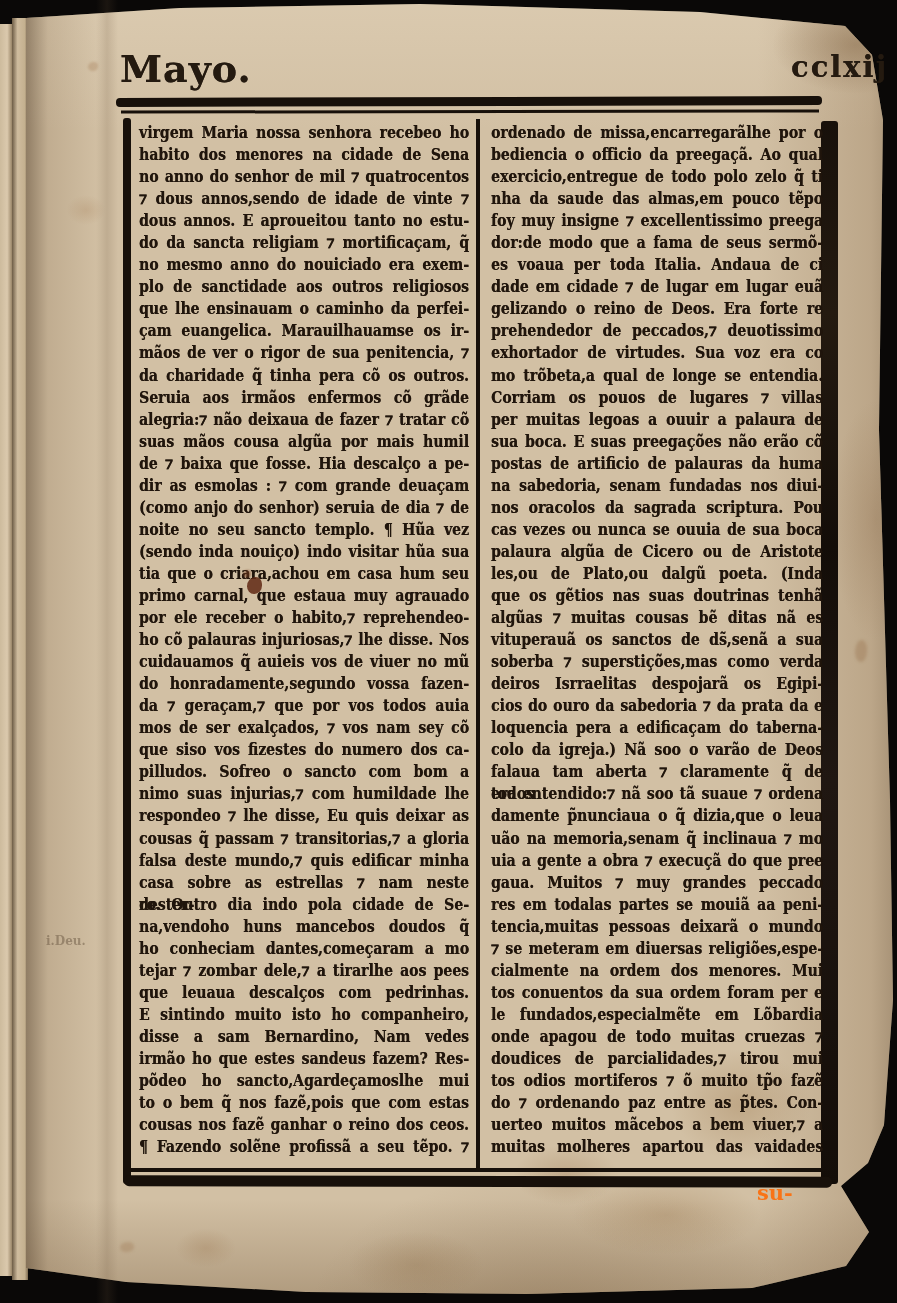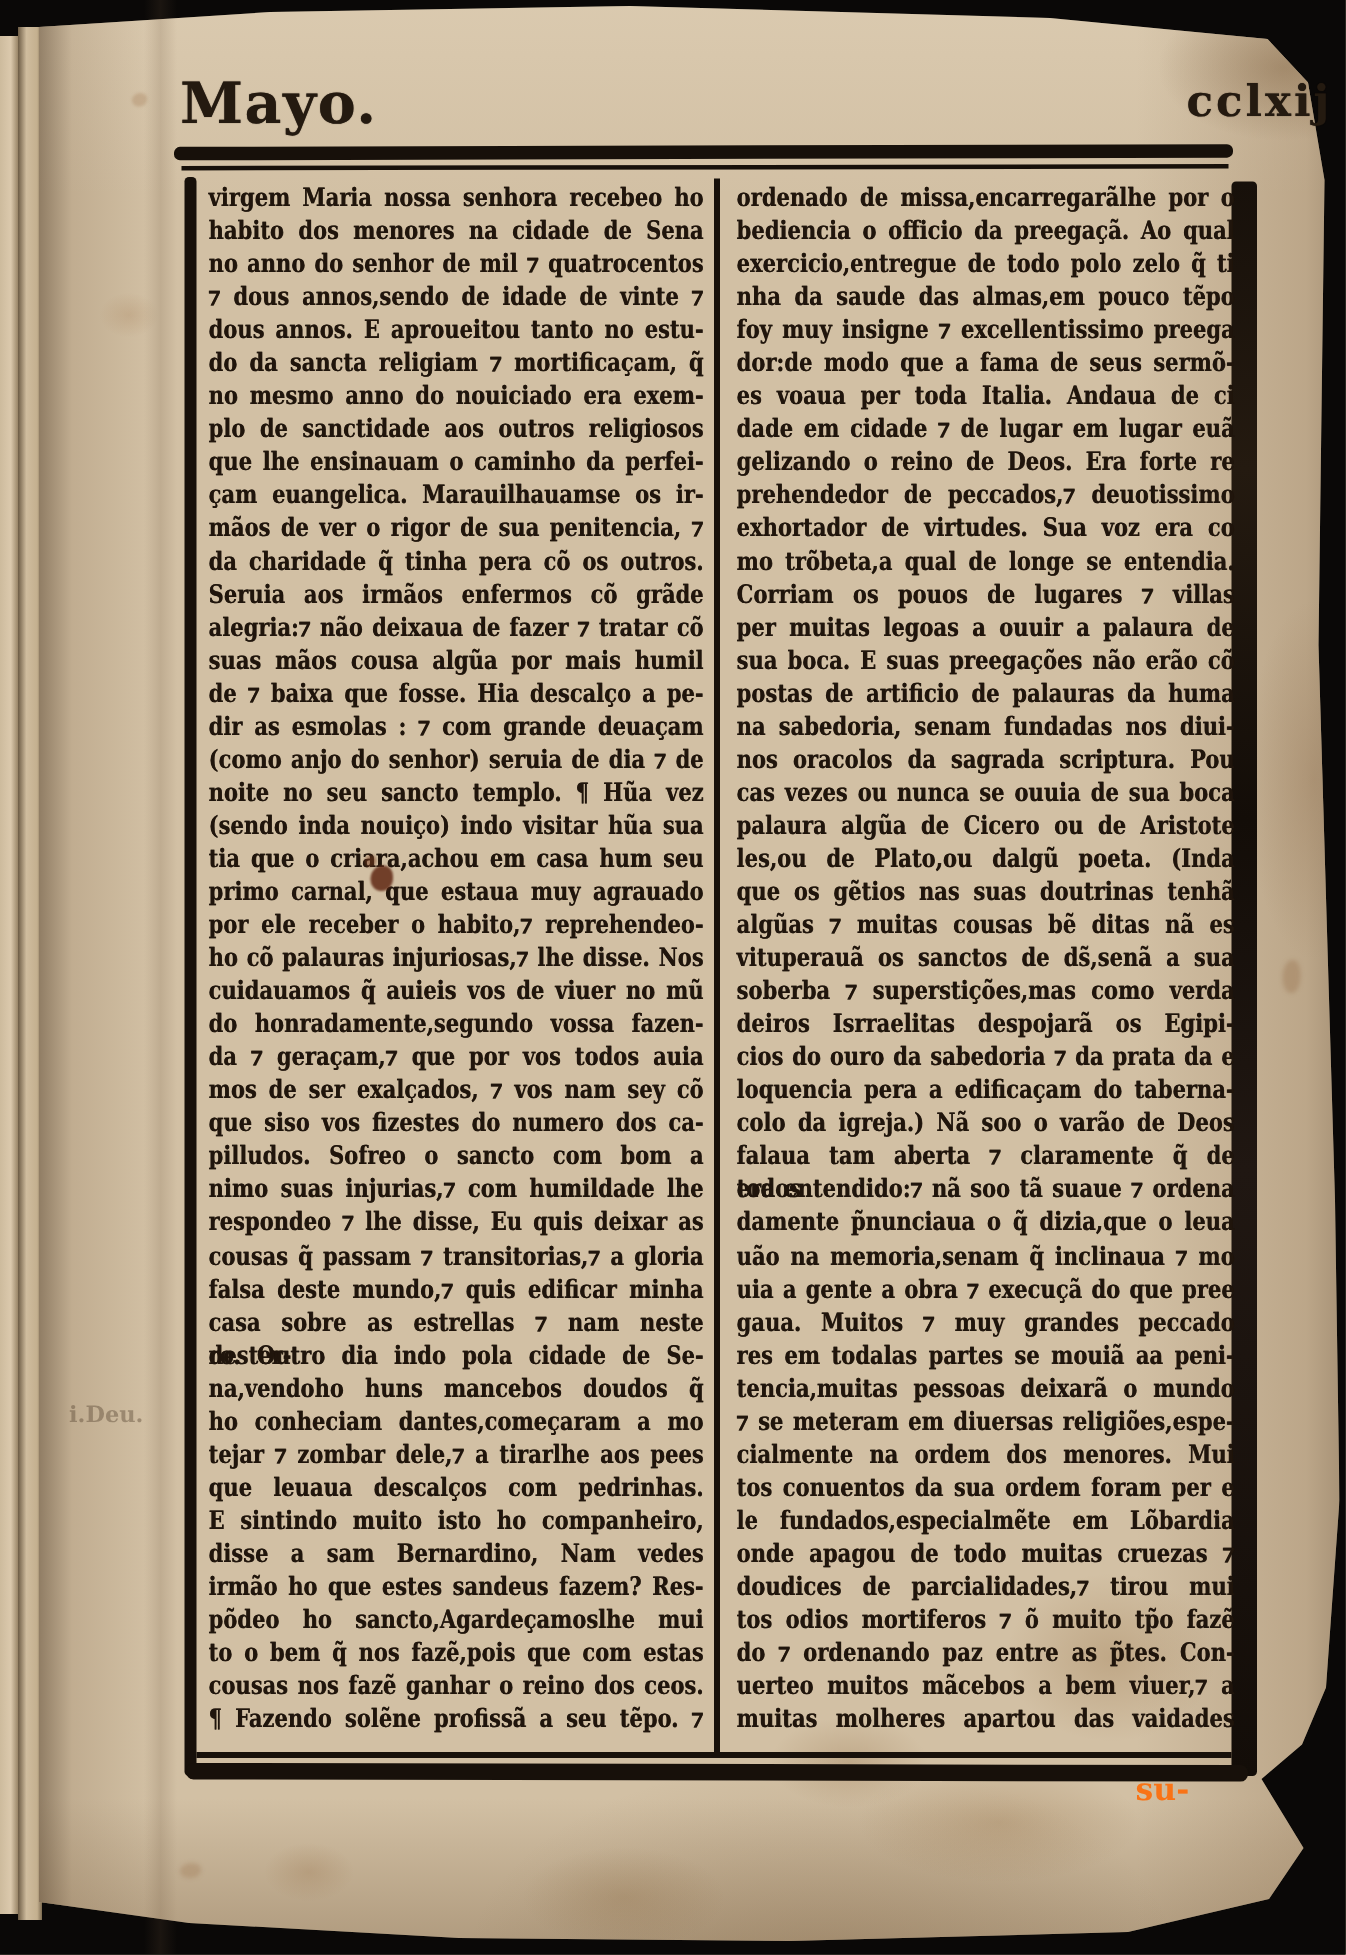--- a/index.html
+++ b/index.html
@@ -60,21 +60,21 @@
        text-shadow:.3px 0 0 rgba(32,21,12,.85);}
   #col-left{left:139px;width:330px;}
   #col-right{left:491px;width:332px;}
   .col .line{height:22.06px;line-height:22.06px;width:400px;
        transform:scaleX(.825);transform-origin:0 50%;
        text-align:justify;text-align-last:justify;overflow:visible;}
   #col-right .line{width:402px;transform:scaleX(.826);}
 
   #catchword{position:absolute;left:757px;top:1180px;font-size:21px;font-weight:bold;
              color:#f97316;}
-  #margin-note{position:absolute;left:46px;top:934px;font-size:15px;color:rgba(75,58,40,.38);
+  #margin-note{position:absolute;left:46px;top:934px;font-size:12px;color:rgba(75,58,40,.38);
              filter:blur(.5px);font-weight:bold;text-align:center;}
 
   
   .stain{position:absolute;border-radius:60% 45% 55% 50%;}
   #stain-red{left:247px;top:577px;width:15px;height:17px;background:rgba(96,40,20,.85);filter:blur(.6px);}
   #stain-red2{left:243px;top:570px;width:8px;height:8px;background:rgba(120,60,30,.5);filter:blur(1px);}
   #fox1{left:88px;top:62px;width:10px;height:9px;background:rgba(160,115,75,.30);filter:blur(1px);}
   #fox2{left:855px;top:640px;width:12px;height:22px;background:rgba(150,110,72,.35);filter:blur(1.5px);}
   #fox3{left:120px;top:1242px;width:14px;height:10px;background:rgba(150,108,68,.28);filter:blur(1.5px);}
 </style>

